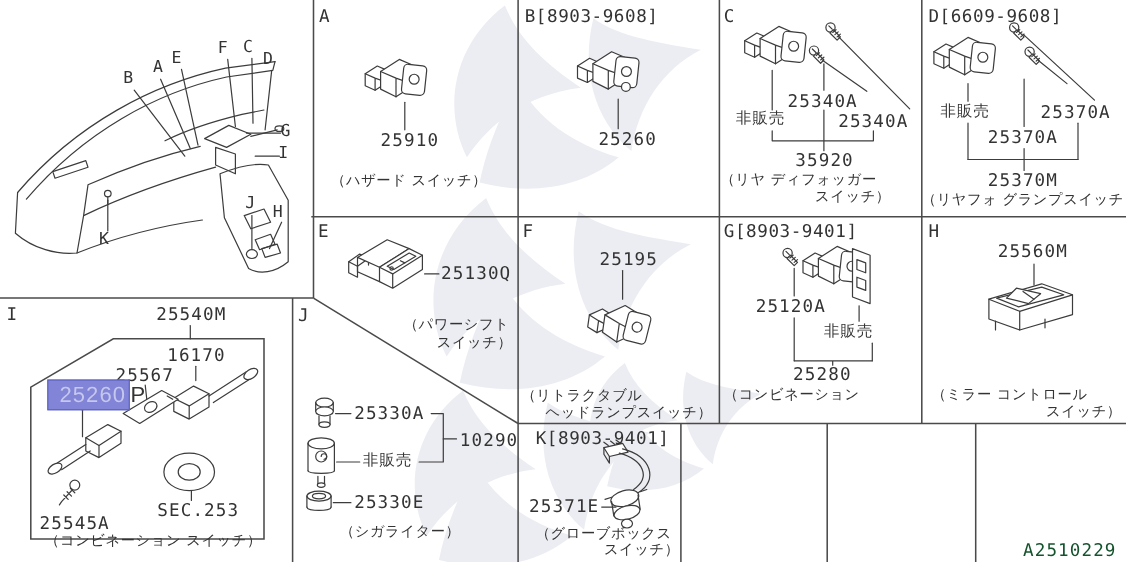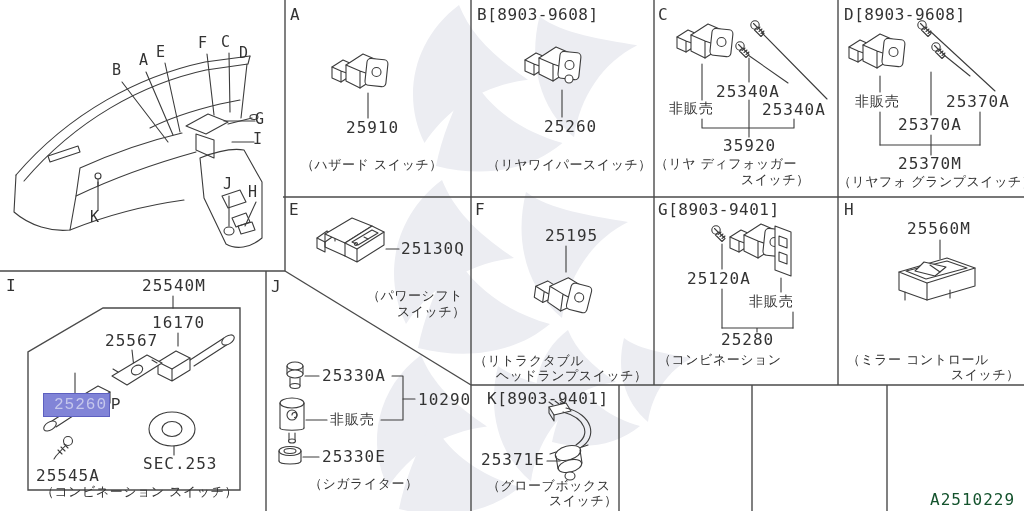--- a/index.html
+++ b/index.html
@@ -6,21 +6,21 @@
   .stage{position:relative;width:1024px;height:511px;background:#ffffff;overflow:hidden;
          font-family:"DejaVu Sans",sans-serif;color:#2f2f2f;}
   .art{position:absolute;left:0;top:0;}
   .lbl{position:absolute;white-space:nowrap;line-height:1.05;}
   .pn{font-family:"DejaVu Sans Mono",monospace;font-size:16px;letter-spacing:1px;color:#333333;}
   .hdr{font-family:"DejaVu Sans Mono",monospace;font-size:16px;letter-spacing:0.5px;color:#333333;}
   .cap{font-size:13px;letter-spacing:0.5px;color:#333333;}
   .nfs{font-size:14px;letter-spacing:1px;color:#333333;}
   .co{font-family:"DejaVu Sans Mono",monospace;font-size:15px;color:#333333;}
   .code{font-family:"DejaVu Sans Mono",monospace;font-size:16px;letter-spacing:1px;color:#14532d;}
-  .hl-wrap{font-family:Liberation Mono, monospace;font-size:16px;letter-spacing:1px;margin-top:48px;}
+  .hl-wrap{font-family:Liberation Sans, sans-serif;font-size:20px;letter-spacing:1px;}
   .hl-box{background:#8184d7;border:1px solid #5d60c0;color:#c5c7ec;padding:2px 2px 2px 10px;}
   .hl-suffix{color:#333333;padding-left:1px;}
   svg .ln{stroke:#3c3c3c;stroke-width:1.1;fill:none;stroke-linecap:round;stroke-linejoin:round;}
   svg .grid{stroke:#4a4a4a;stroke-width:1.4;fill:none;}
   svg .shape{stroke:#3c3c3c;stroke-width:1.1;fill:#ffffff;stroke-linejoin:round;}
   svg .wm{fill:#ecedf2;stroke:none;}
 </style>
 </head>
 <body>
 
@@ -245,21 +245,21 @@
     <ellipse class="shape" cx="570" cy="466" rx="12" ry="6" transform="rotate(-15 570 466)"></ellipse>
     <ellipse class="shape" cx="570" cy="476" rx="5" ry="4"></ellipse>
     <path class="ln" d="M556,452 L550,454 M582,447 L588,445"></path>
     <path class="ln" d="M547,461 L560,461"></path>
   </g>
 </svg>
 
 <div class="lbl hdr" style="left:290px;top:7px">A</div>
 <div class="lbl hdr" style="left:477px;top:7px">B[8903-9608]</div>
 <div class="lbl hdr" style="left:658px;top:7px">C</div>
-<div class="lbl hdr" style="left:844px;top:7px">D[8903-9608]</div>
+<div class="lbl hdr" style="left:844px;top:7px">D[6609-9608]</div>
 <div class="lbl hdr" style="left:289px;top:202px">E</div>
 <div class="lbl hdr" style="left:475px;top:202px">F</div>
 <div class="lbl hdr" style="left:658px;top:202px">G[8903-9401]</div>
 <div class="lbl hdr" style="left:844px;top:202px">H</div>
 <div class="lbl hdr" style="left:6px;top:278px">I</div>
 <div class="lbl hdr" style="left:271px;top:279px">J</div>
 <div class="lbl hdr" style="left:487px;top:391px">K[8903-9401]</div>
 
 <div class="lbl pn" style="left:346px;top:120px">25910</div>
 <div class="lbl pn" style="left:544px;top:119px">25260</div>
@@ -285,21 +285,20 @@
 <div class="lbl pn" style="left:481px;top:452px">25371E</div>
 
 <div class="lbl hl-wrap" style="left:43px;top:349px"><span class="hl-box">25260</span><span class="hl-suffix">P</span></div>
 
 <div class="lbl nfs" style="left:669px;top:101px">非販売</div>
 <div class="lbl nfs" style="left:855px;top:94px">非販売</div>
 <div class="lbl nfs" style="left:749px;top:294px">非販売</div>
 <div class="lbl nfs" style="left:330px;top:412px">非販売</div>
 
 <div class="lbl cap" style="left:301px;top:158px">（ハザード スイッチ）</div>
-<div class="lbl cap" style="left:487px;top:158px">（リヤワイパースイッチ）</div>
 <div class="lbl cap" style="left:655px;top:157px">（リヤ ディフォッガー</div>
 <div class="lbl cap" style="left:741px;top:173px">スイッチ）</div>
 <div class="lbl cap" style="left:838px;top:175px">（リヤフォ グランプスイッチ）</div>
 <div class="lbl cap" style="left:367px;top:289px">（パワーシフト</div>
 <div class="lbl cap" style="left:397px;top:305px">スイッチ）</div>
 <div class="lbl cap" style="left:474px;top:354px">（リトラクタブル</div>
 <div class="lbl cap" style="left:496px;top:369px">ヘッドランプスイッチ）</div>
 <div class="lbl cap" style="left:658px;top:353px">（コンビネーション</div>
 <div class="lbl cap" style="left:847px;top:353px">（ミラー コントロール</div>
 <div class="lbl cap" style="left:951px;top:368px">スイッチ）</div>

